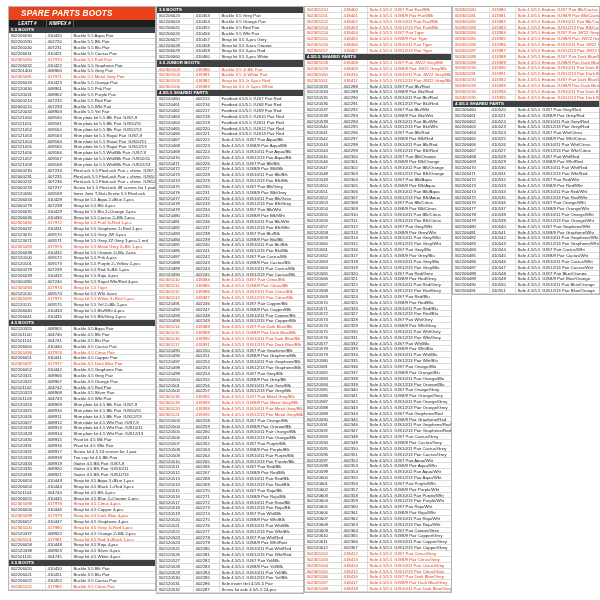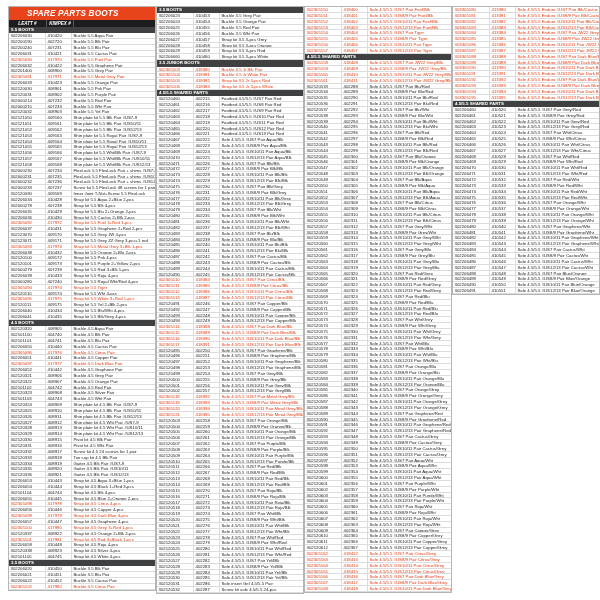--- a/index.html
+++ b/index.html
@@ -1,20 +1,20 @@
 <!DOCTYPE html>
 <html><head>
 <meta charset="utf-8">
 <style>
   html,body{margin:0;padding:0;background:#ffffff;width:600px;height:600px;overflow:hidden;
     font-family:"Liberation Sans",sans-serif;}
   .col{position:absolute;top:6px;width:146px;border:0.5px solid #b5b5b5;background:#fff;}
   #col0{left:8px;} #col1{left:156px;} #col2{left:304px;} #col3{left:452px;}
   .title{height:13px;line-height:13px;background:#e8431a;color:#fff;font-weight:bold;
-    font-style:italic;font-size:8.2px;padding-left:18px;white-space:nowrap;overflow:hidden;letter-spacing:0.2px;}
+    font-style:italic;font-size:8.2px;padding-left:12px;white-space:nowrap;overflow:hidden;letter-spacing:0.2px;}
   .thead{display:flex;height:7px;line-height:7px;background:#1d1d1f;color:#fff;
     font-size:4.6px;font-style:italic;font-weight:bold;}
   .thead span{white-space:nowrap;overflow:hidden;}
   .thead .h1{width:37px;text-align:center;border-right:0.5px solid #555;}
   .thead .h2{width:26px;text-align:center;border-right:0.5px solid #555;}
   .thead .h3{flex:1;}
   .section{height:6.4px;line-height:6.5px;background:#3f4041;color:#fff;font-size:4.4px;
     font-weight:bold;padding-left:2px;white-space:nowrap;overflow:hidden;}
   .row{display:flex;height:5.85px;line-height:6px;font-size:4.3px;color:#1a1a1a;
     border-bottom:0.5px solid #dcdcdc;box-sizing:border-box;}

